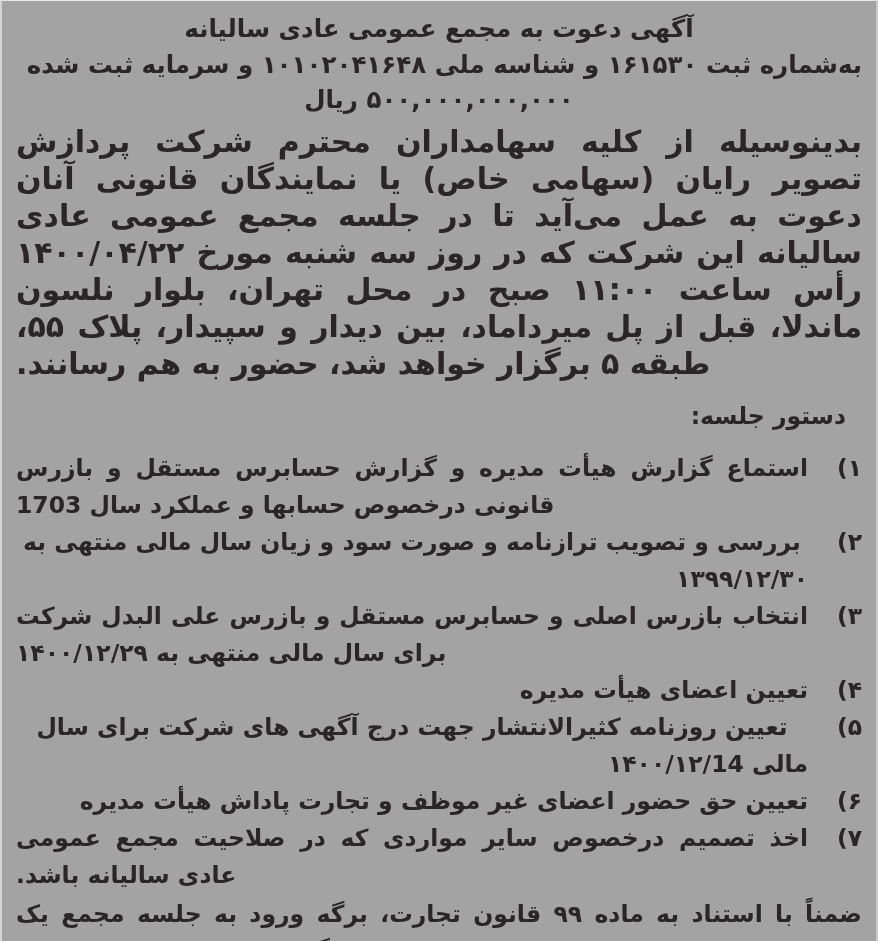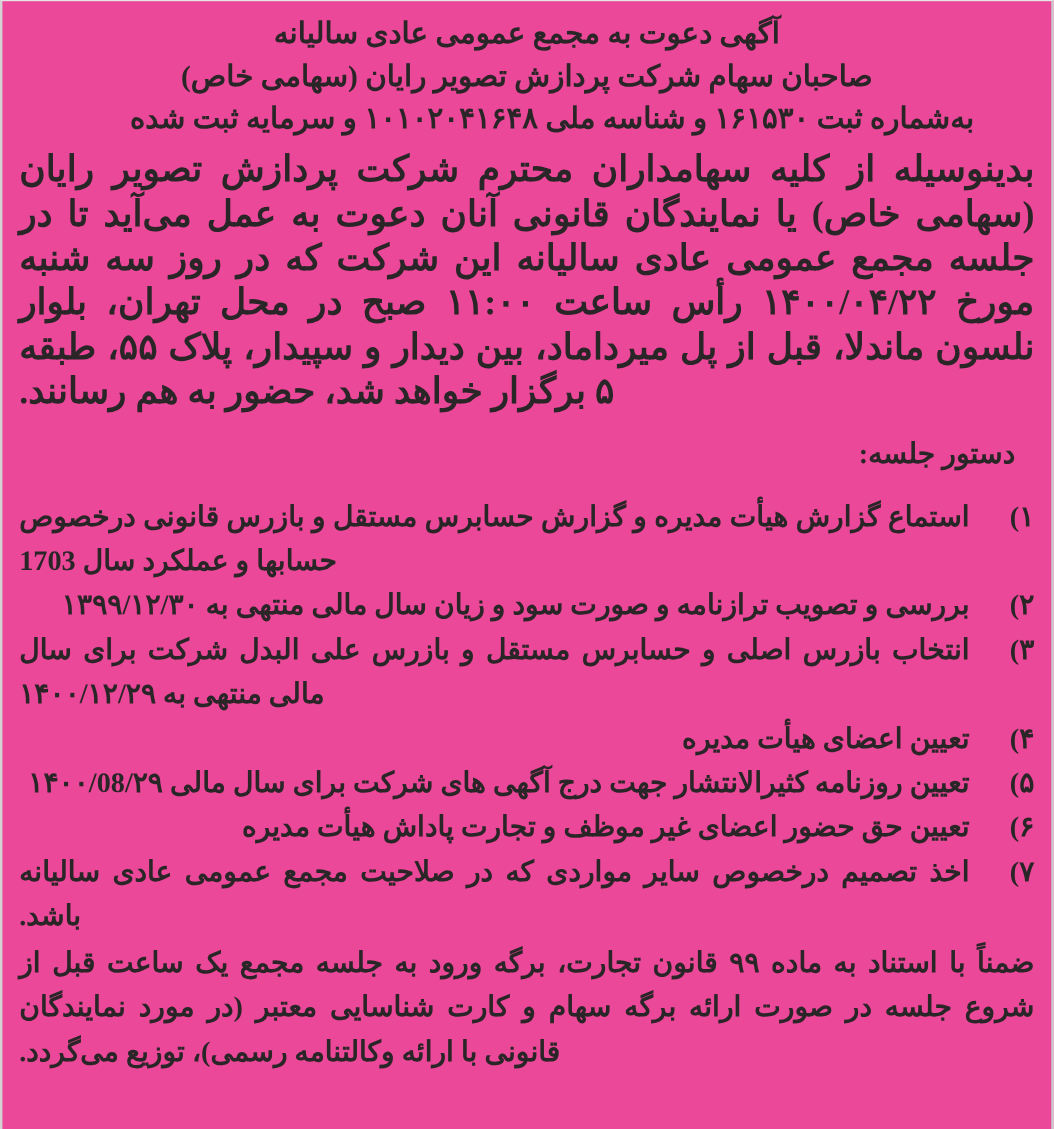--- a/index.html
+++ b/index.html
@@ -11,26 +11,25 @@
 
   body {
     font-family: "DejaVu Sans", "Liberation Sans", sans-serif;
   }
 
   .page {
     position: relative;
     width: 878px;
     height: 941px;
     box-sizing: border-box;
-    background: #ec4899;
+    background: #a3a3a3;
     border-left: 2px solid #d4d4d4;
     border-right: 2px solid #c9c9c9;
     border-top: 1px solid #e6e6e6;
     overflow: hidden;
-    font-family: Liberation Serif, serif;
   }
 
   .inner {
     box-sizing: border-box;
     padding: 10px 14px 0 14px;
     direction: rtl;
     text-align: right;
     color: #231f20;
   }
 
@@ -125,22 +124,22 @@
   }
 </style>
 </head>
 <body>
 
 <div class="page">
   <div class="inner">
 
     <div class="title-block">
       <span class="title-line l1">آگهی دعوت به مجمع عمومی عادی سالیانه</span>
-      <span class="title-line l2">صاحبان سهام شرکت پردازش تصویر رایان  (سهامی خاص)</span>
       <span class="title-line l3">به‌شماره ثبت ۱۶۱۵۳۰ و شناسه ملی ۱۰۱۰۲۰۴۱۶۴۸ و سرمایه ثبت شده</span>
+      <span class="title-line l4">۵۰۰,۰۰۰,۰۰۰,۰۰۰ ریال</span>
     </div>
 
     <p class="body-para">بدینوسیله از کلیه سهامداران محترم شرکت پردازش تصویر رایان (سهامی خاص) یا نمایندگان قانونی آنان دعوت به عمل می‌آید تا در جلسه مجمع عمومی عادی سالیانه این شرکت که در روز سه شنبه مورخ ۱۴۰۰/۰۴/۲۲ رأس ساعت ۱۱:۰۰ صبح در محل تهران، بلوار نلسون ماندلا، قبل از پل میرداماد، بین دیدار و سپیدار، پلاک ۵۵، طبقه ۵ برگزار خواهد شد، حضور به هم رسانند.</p>
 
     <p class="agenda-heading">دستور جلسه:</p>
 
     <ol class="agenda-list">
       <li class="agenda-item">
         <span class="agenda-num">۱)</span>
         <span class="agenda-text">استماع گزارش هیأت مدیره و گزارش حسابرس مستقل و بازرس قانونی درخصوص حسابها و عملکرد سال 1703</span>
@@ -152,21 +151,21 @@
       <li class="agenda-item">
         <span class="agenda-num">۳)</span>
         <span class="agenda-text">انتخاب بازرس اصلی و حسابرس مستقل و بازرس علی البدل شرکت برای سال مالی منتهی به  ۱۴۰۰/۱۲/۲۹</span>
       </li>
       <li class="agenda-item">
         <span class="agenda-num">۴)</span>
         <span class="agenda-text short">تعیین اعضای هیأت مدیره</span>
       </li>
       <li class="agenda-item">
         <span class="agenda-num">۵)</span>
-        <span class="agenda-text short">تعیین روزنامه کثیرالانتشار جهت درج آگهی های شرکت برای سال مالی ۱۴۰۰/08/۲۹</span>
+        <span class="agenda-text short">تعیین روزنامه کثیرالانتشار جهت درج آگهی های شرکت برای سال مالی ۱۴۰۰/۱۲/14</span>
       </li>
       <li class="agenda-item">
         <span class="agenda-num">۶)</span>
         <span class="agenda-text short">تعیین حق حضور اعضای غیر موظف و تجارت پاداش هیأت مدیره</span>
       </li>
       <li class="agenda-item">
         <span class="agenda-num">۷)</span>
         <span class="agenda-text">اخذ تصمیم درخصوص سایر مواردی که در صلاحیت مجمع عمومی عادی سالیانه باشد.</span>
       </li>
     </ol>

